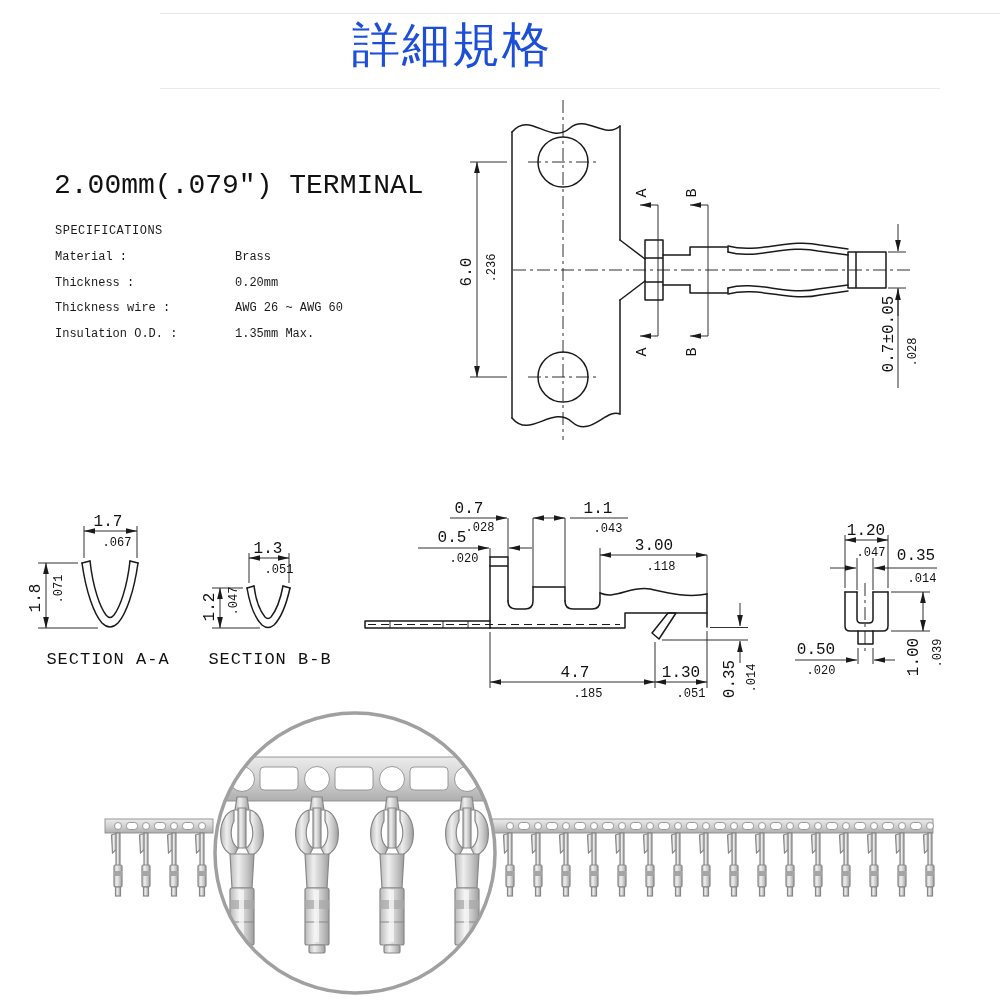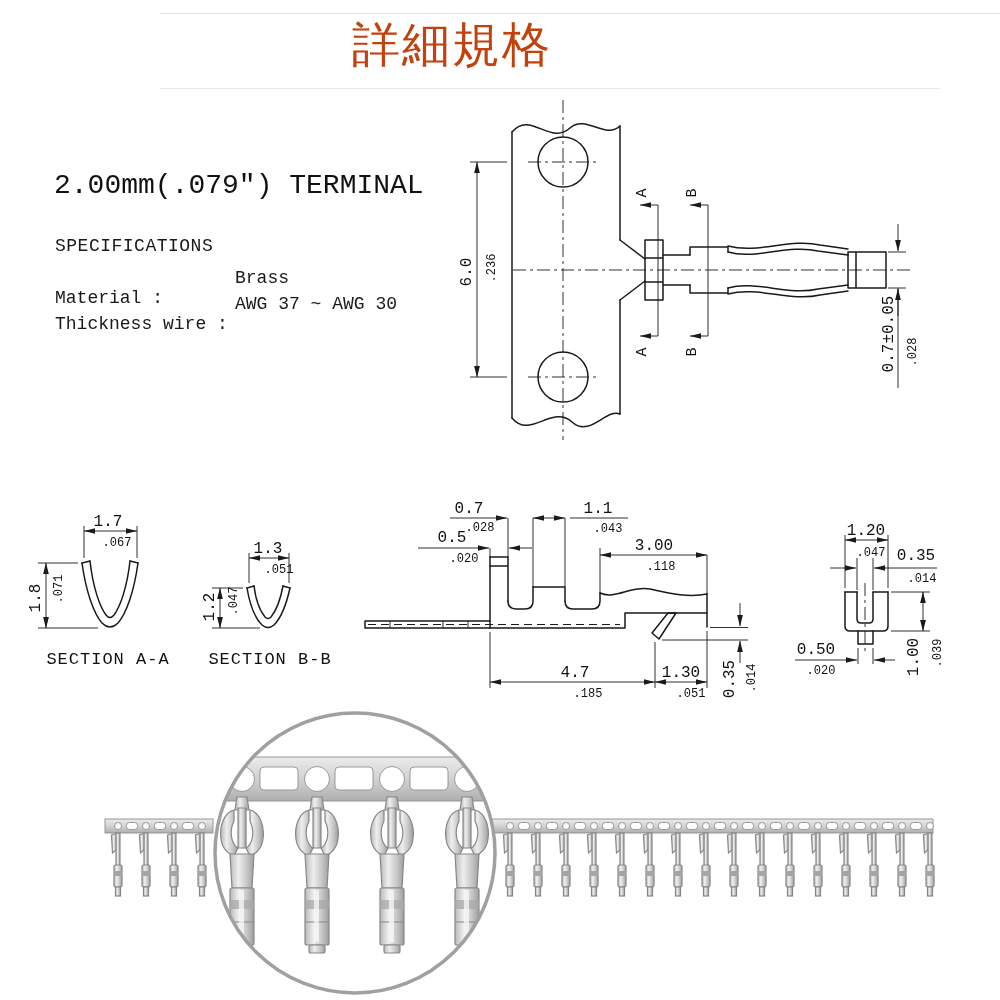--- a/index.html
+++ b/index.html
@@ -3,26 +3,26 @@
 <meta charset="utf-8">
 <style>
   html,body{margin:0;padding:0;background:#fff;}
   #page{position:relative;width:1000px;height:1000px;background:#fff;overflow:hidden;
         font-family:"Liberation Mono", monospace;color:#1a1a1a;}
   .rule{position:absolute;left:160px;right:0;height:0;border-top:1.5px solid #e4e4e4;}
   #rule-top{top:13px;}
   #rule-bottom{top:88px;right:60px;border-top-color:#eaeaea;}
   #page-title{position:absolute;left:452px;top:16px;transform:translateX(-50%);
       font-family:"DejaVu Sans","Liberation Sans",sans-serif;
-      font-size:48px;line-height:56px;color:#c2410c;letter-spacing:2px;white-space:nowrap;}
+      font-size:48px;line-height:56px;color:#1d4ed8;letter-spacing:2px;white-space:nowrap;}
   #product-heading{position:absolute;left:54px;top:170px;font-size:28px;white-space:nowrap;color:#111;}
-  #spec-block{position:absolute;left:55px;top:236px;font-size:18px;}
+  #spec-block{position:absolute;left:55px;top:224px;font-size:12px;}
   #spec-heading{margin-bottom:12px;letter-spacing:0.5px;}
   .spec-row{position:relative;height:25.5px;white-space:nowrap;}
-  .spec-label{display:inline-block;margin-top:20px;}
+  .spec-label{display:inline-block;}
   .spec-value{position:absolute;left:180px;top:0;font-family:Liberation Mono, monospace;}
   svg{position:absolute;left:0;top:0;}
   
   .ol{fill:none;stroke:#1a1a1a;stroke-width:1.5;stroke-linecap:round;stroke-linejoin:round;}
   .tl{fill:none;stroke:#1a1a1a;stroke-width:0.9;}
   .cl{fill:none;stroke:#1a1a1a;stroke-width:0.9;stroke-dasharray:13 4 3 4;}
   .dsh{fill:none;stroke:#1a1a1a;stroke-width:1.1;stroke-dasharray:8 5;}
   .dt{font-family:"Liberation Mono",monospace;font-size:16px;fill:#111;text-anchor:middle;}
   .ds{font-family:"Liberation Mono",monospace;font-size:12px;fill:#111;text-anchor:middle;}
   .dl{font-family:"Liberation Mono",monospace;font-size:15px;fill:#111;text-anchor:middle;}
@@ -40,22 +40,30 @@
 
   <div id="product-heading">2.00mm(.079") TERMINAL</div>
 
   <div id="spec-block">
     <div id="spec-heading">SPECIFICATIONS</div>
     <div class="spec-row">
       <span class="spec-label">Material :</span>
       <span class="spec-value">Brass</span>
     </div>
     <div class="spec-row">
+      <span class="spec-label">Thickness :</span>
+      <span class="spec-value">0.20mm</span>
+    </div>
+    <div class="spec-row">
       <span class="spec-label">Thickness wire :</span>
-      <span class="spec-value">AWG 37 ~ AWG 30</span>
+      <span class="spec-value">AWG 26 ~ AWG 60</span>
+    </div>
+    <div class="spec-row">
+      <span class="spec-label">Insulation O.D. :</span>
+      <span class="spec-value">1.35mm Max.</span>
     </div>
   </div>
 
   <svg width="1000" height="1000" viewBox="0 0 1000 1000">
     <defs>
       <marker id="arr" viewBox="0 0 12 8" refX="11.6" refY="4" markerWidth="13" markerHeight="8.7" orient="auto-start-reverse">
         <path d="M0,1 L12,4 L0,7 Z" fill="#1a1a1a"></path>
       </marker>
       <linearGradient id="gb" x1="0" y1="0" x2="0" y2="1">
         <stop offset="0" stop-color="#ebebeb"></stop>

